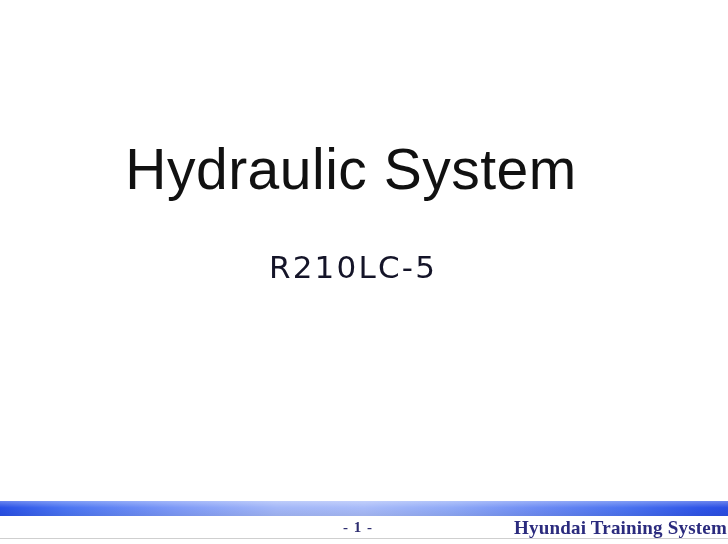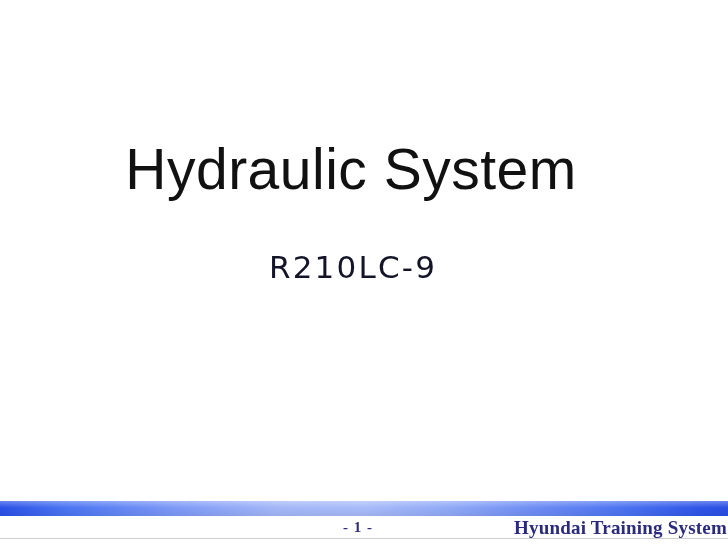--- a/index.html
+++ b/index.html
@@ -126,21 +126,21 @@
 </style>
 </head>
 <body>
 
 <div id="slide">
 
   <div id="title-block">
     <div id="slide-title">Hydraulic System</div>
   </div>
 
-  <div id="slide-subtitle">R210LC-9</div>
+  <div id="slide-subtitle">R210LC-5</div>
 
   <div id="footer-bar"></div>
 
   <div id="footer-row">
     <div id="page-number">- 1 -</div>
     <div id="footer-brand">Hyundai Training System</div>
   </div>
 
   <div id="bottom-rule"></div>
 

